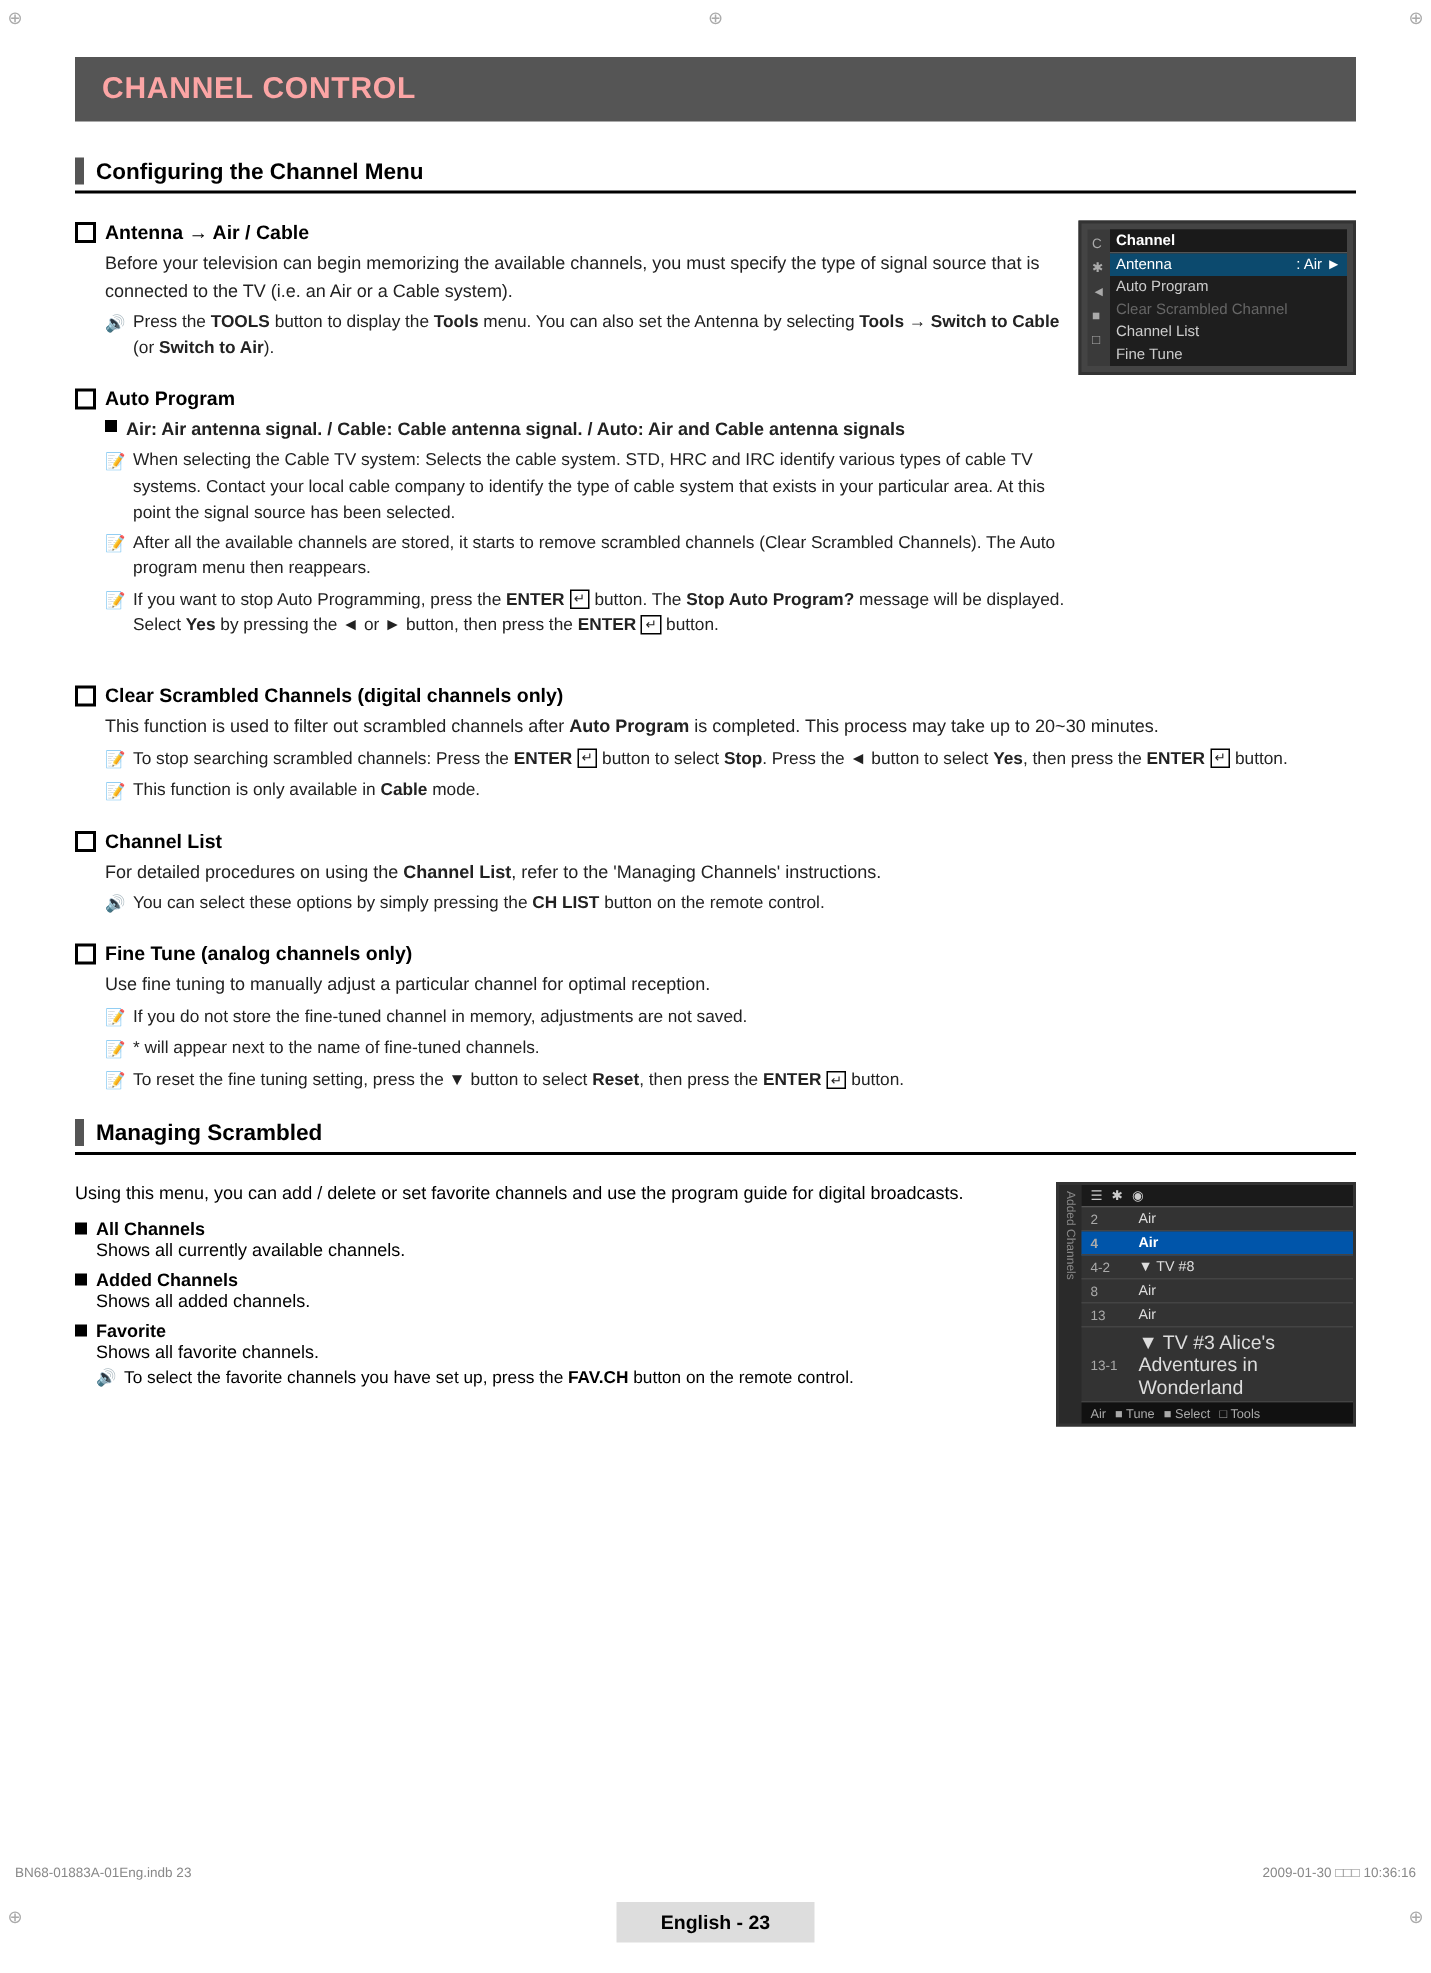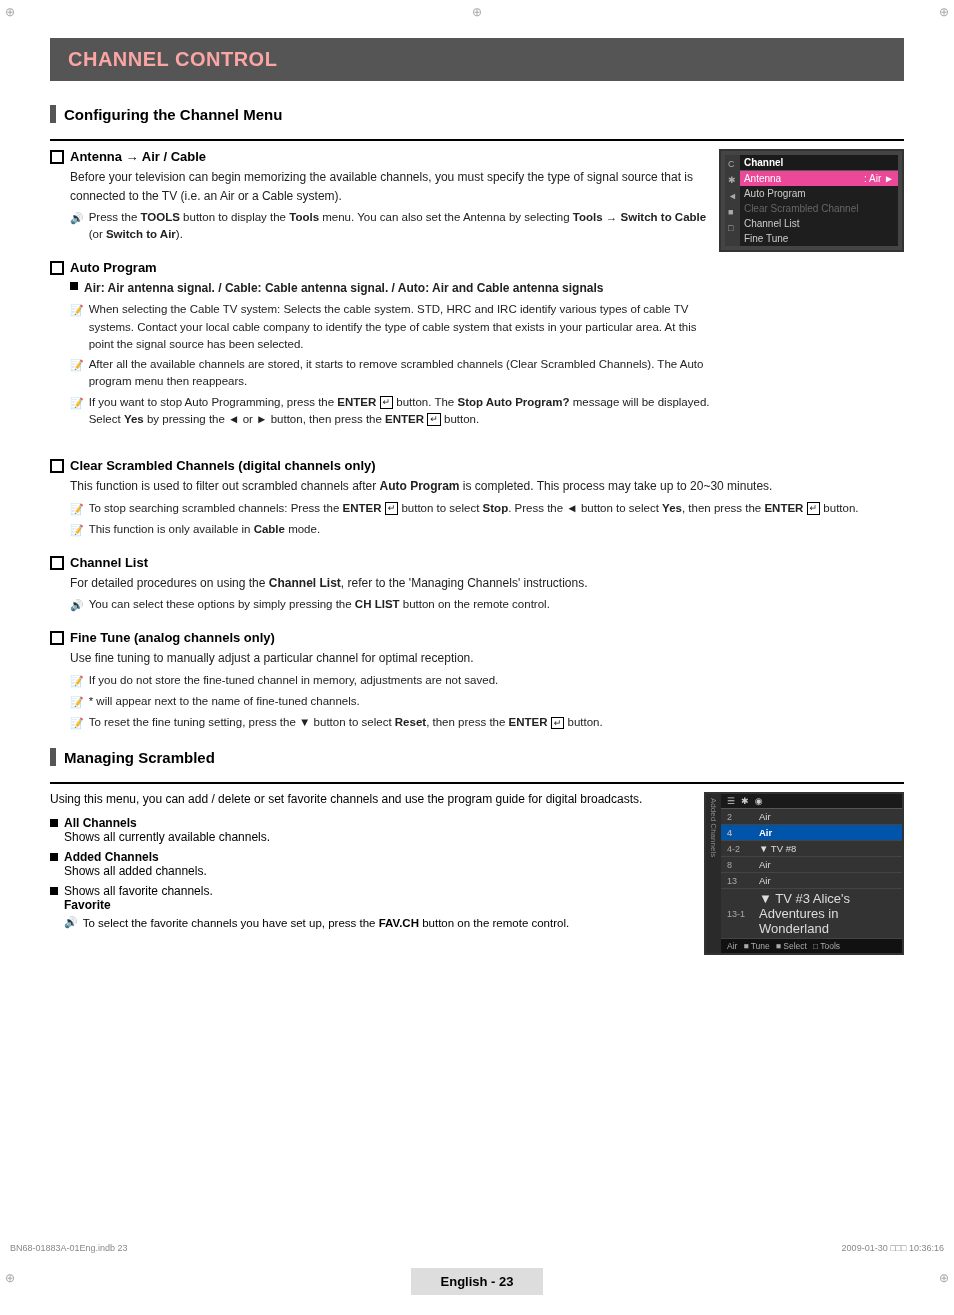--- a/index.html
+++ b/index.html
@@ -29,22 +29,22 @@
       margin-top: 8px;
       letter-spacing: 0.5px;
     }
     
     .section-heading {
       display: flex;
       align-items: center;
       font-size: 15px;
       font-weight: bold;
       border-bottom: 2px solid #000;
-      padding-bottom: 16px;
-      margin-bottom: 8px;
+      padding-bottom: 4px;
+      margin-bottom: 18px;
     }
     .section-heading-bar {
       display: inline-block;
       width: 6px;
       height: 18px;
       background: #555;
       margin-right: 8px;
     }
     
     .subsection {
@@ -133,21 +133,21 @@
     }
     .tv-menu-row {
       display: flex;
       align-items: center;
       padding: 2px 4px;
       font-size: 10px;
       color: #ccc;
       gap: 4px;
     }
     .tv-menu-row.active {
-      background: #ec4899;
+      background: #0c4a6e;
       color: #fff;
     }
     .tv-menu-row.header-row {
       background: #1a1a1a;
       border-bottom: 1px solid #555;
       color: #fff;
       font-weight: bold;
       font-size: 10px;
       justify-content: space-between;
     }
@@ -470,22 +470,22 @@
         <span class="bullet-black"></span>
         <div>
           <div><b>Added Channels</b></div>
           <div>Shows all added channels.</div>
         </div>
       </div>
 
       <div class="bullet-item" style="margin-top:6px;">
         <span class="bullet-black"></span>
         <div>
+          <div><b>Favorite</b></div>
           <div>Shows all favorite channels.</div>
-          <div><b>Favorite</b></div>
           <div class="note-item" style="margin-top:3px;">
             <span class="speaker-icon">🔊</span>
             <span class="note-text">To select the favorite channels you have set up, press the <b>FAV.CH</b> button on the remote control.</span>
           </div>
         </div>
       </div>
     </div>
 
     <div class="tv-mockup2">
       <div class="tv2-sidebar">

